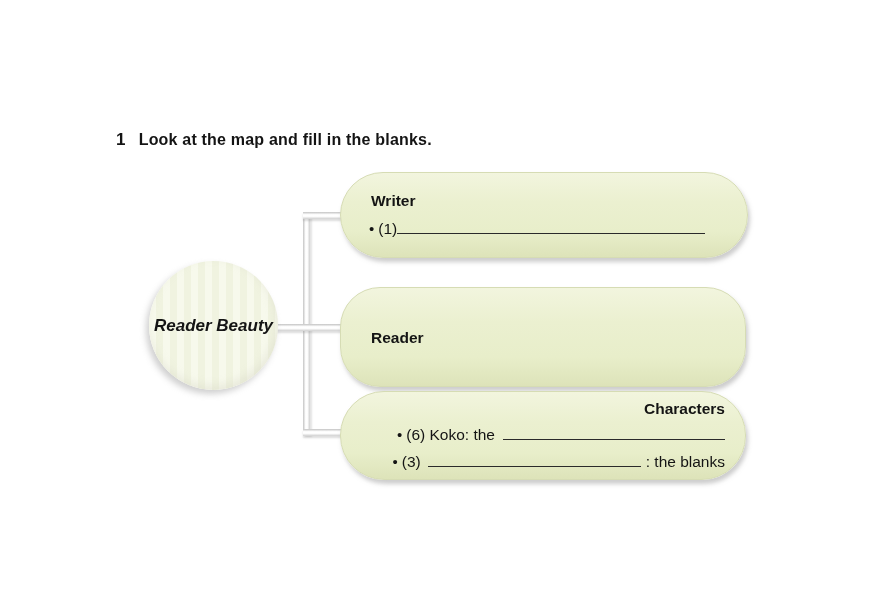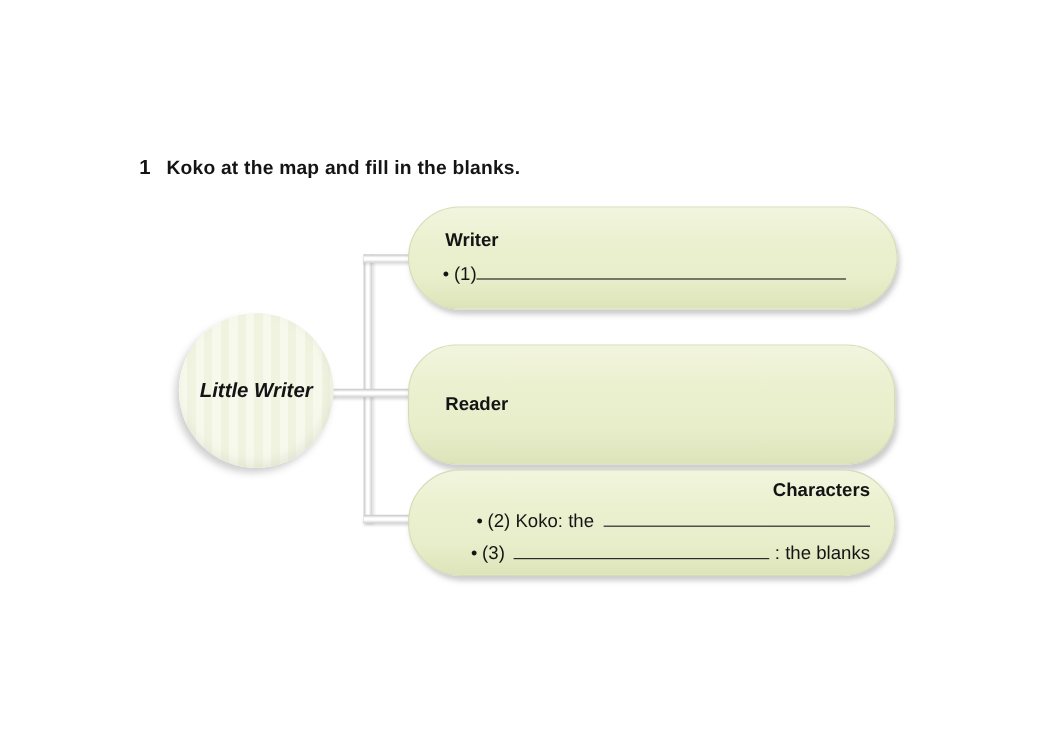--- a/index.html
+++ b/index.html
@@ -115,49 +115,49 @@
   .blank-w2 { width: 222px; margin-left: 8px; }
   .blank-w3 { width: 213px; margin-left: 7px; margin-right: 5px; }
 </style>
 </head>
 <body>
 
 <div class="page">
 
   <div class="title">
     <span class="title-num">1</span>
-    <span class="title-text">Koko at the map and fill in the blanks.</span>
+    <span class="title-text">Look at the map and fill in the blanks.</span>
   </div>
 
   <div class="map">
 
     <div class="conn-v" id="conn-trunk"></div>
     <div class="conn-h" id="conn-top"></div>
     <div class="conn-h" id="conn-mid"></div>
     <div class="conn-h" id="conn-bottom"></div>
 
     <div class="circle">
-      <span>Little Writer</span>
+      <span>Reader Beauty</span>
     </div>
 
     <div class="node-box" id="box-writer">
       <div class="node-heading">Writer</div>
       <div class="node-line">
         <span class="bullet">•</span><span>(1)</span><span class="blank blank-w1"></span><span></span>
       </div>
     </div>
 
     <div class="node-box" id="box-reader">
       <div class="node-heading">Reader</div>
     </div>
 
     <div class="node-box" id="box-characters">
       <div class="node-heading">Characters</div>
       <div class="node-line">
-        <span class="bullet">•</span><span>(2) Koko: the</span><span class="blank blank-w2"></span><span></span>
+        <span class="bullet">•</span><span>(6) Koko: the</span><span class="blank blank-w2"></span><span></span>
       </div>
       <div class="node-line">
         <span class="bullet">•</span><span>(3)</span><span class="blank blank-w3"></span><span>: the blanks</span>
       </div>
     </div>
 
   </div>
 </div>
 
 </body></html>

